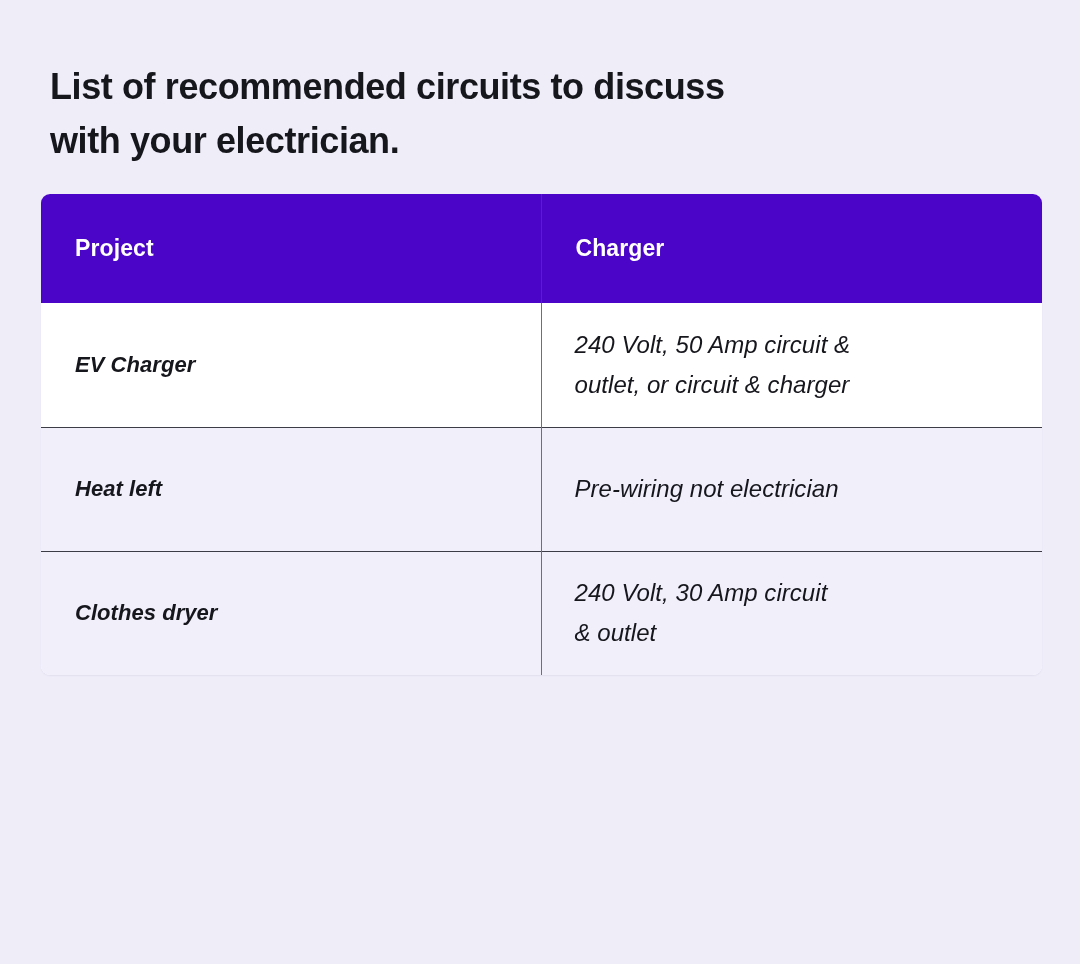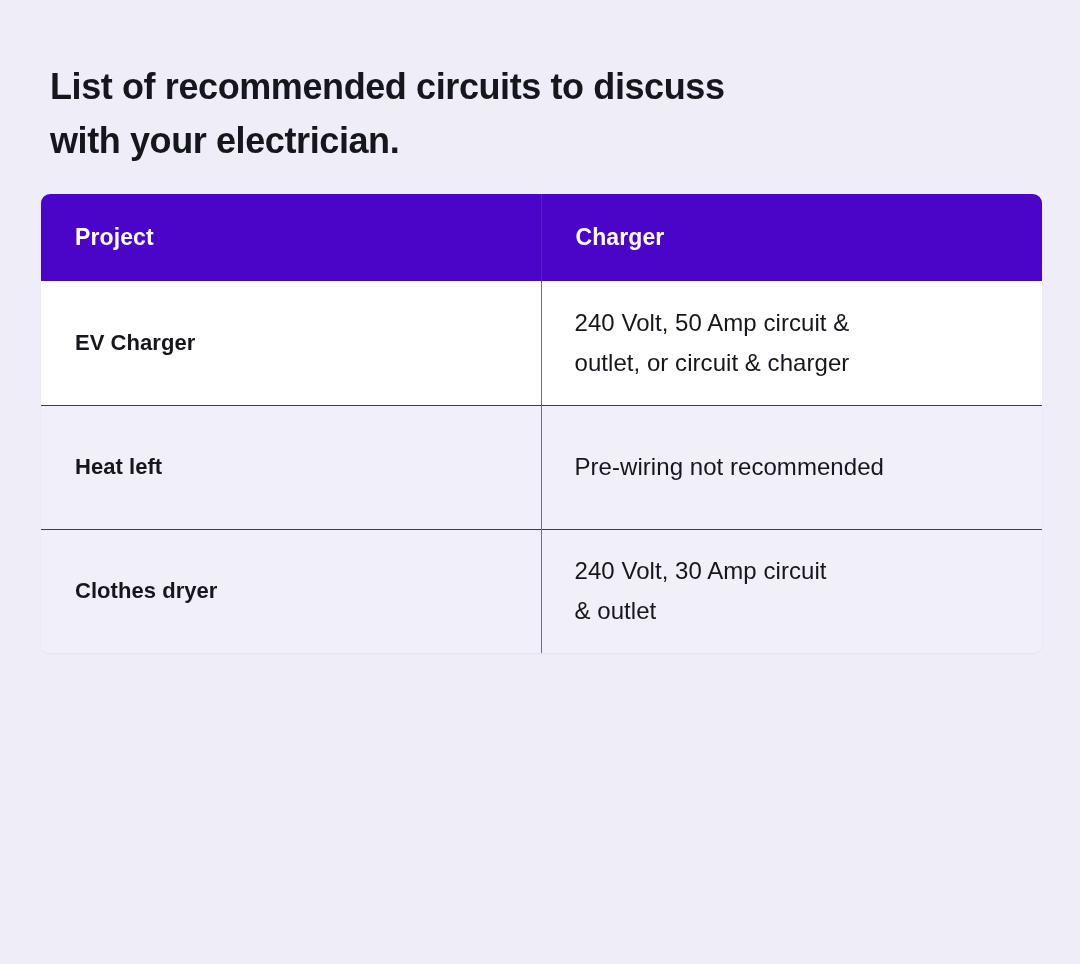--- a/index.html
+++ b/index.html
@@ -63,31 +63,32 @@
   thead tr.head-row {
     background: #4a05c8;
   }
   thead th {
     text-align: left;
     color: #ffffff;
     font-size: 23px;
     font-weight: 700;
     letter-spacing: 0.1px;
     padding: 0 0 0 34px;
-    height: 87px;
+    height: 109px;
     vertical-align: middle;
     box-sizing: border-box;
   }
   thead th.th-circuit {
     border-left: 1px solid #5a1ccd;
   }
 
   
   tbody tr.data-row {
     background: #ffffff;
+    font-style: italic;
   }
   tbody tr.data-row.alt {
     background: #f1effa;
   }
   tbody td {
     height: 124px;
     vertical-align: middle;
     box-sizing: border-box;
     border-top: 1px solid #3c3c46;
     padding: 10px 34px 10px 34px;
@@ -151,21 +152,21 @@
             <span class="circuit-text">240 Volt, 50 Amp circuit &amp;
 outlet, or circuit &amp; charger</span>
           </td>
         </tr>
 
         <tr class="data-row alt">
           <td class="cell-project">
             <span class="project-text">Heat left</span>
           </td>
           <td class="cell-circuit">
-            <span class="circuit-text">Pre-wiring not recommended</span>
+            <span class="circuit-text">Pre-wiring not electrician</span>
           </td>
         </tr>
 
 
         <tr class="data-row alt">
           <td class="cell-project">
             <span class="project-text">Clothes dryer</span>
           </td>
           <td class="cell-circuit">
             <span class="circuit-text">240 Volt, 30 Amp circuit

